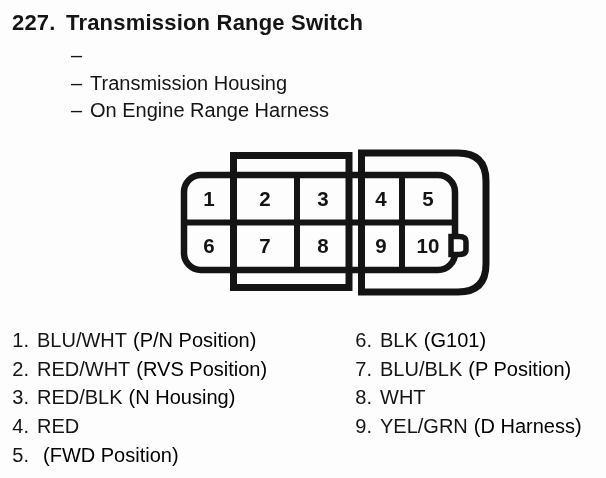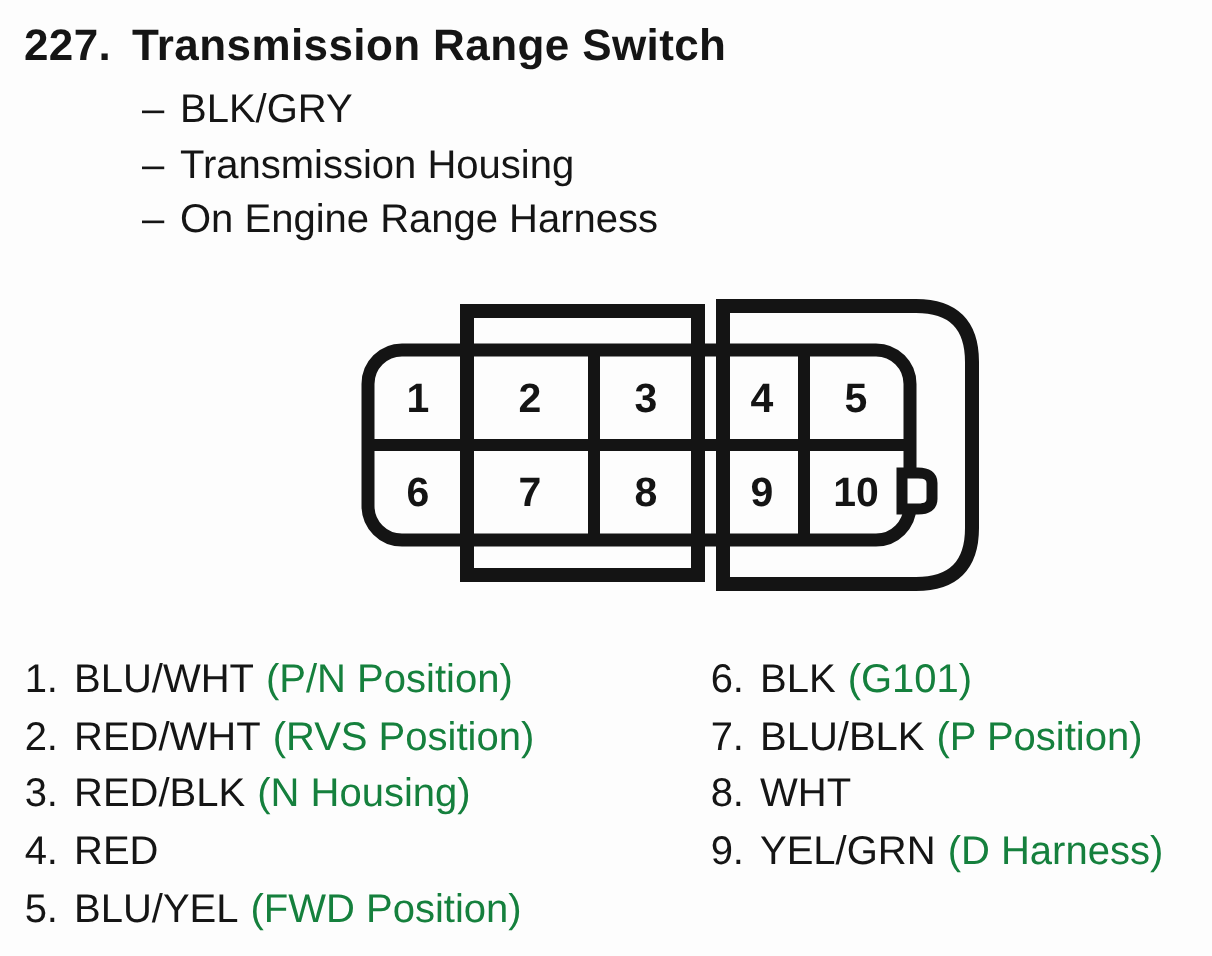--- a/index.html
+++ b/index.html
@@ -49,35 +49,34 @@
     align-items: center;
     white-space: nowrap;
   }
   .pin-num {
     display: inline-block;
     text-align: right;
     margin-right: 8px;
   }
   .pin-col-left  .pin-num { width: 17px; }
   .pin-col-right .pin-num { width: 30px; }
-  .pin-pos { color: #15803d; margin-left: 6px; }
+  .pin-pos { color: #000000; margin-left: 6px; }
   .pin-pos:empty { margin-left: 0; }
 </style>
 </head>
 <body>
 
 <div class="title-row">
   <span class="title-num">227.</span>
   <span>Transmission Range Switch</span>
 </div>
 
 <div class="bullet-list">
   <div class="bullet-row">
     <span class="bullet-dash">–</span>
-    <span>BLK/GRY</span>
   </div>
   <div class="bullet-row">
     <span class="bullet-dash">–</span>
     <span>Transmission Housing</span>
   </div>
   <div class="bullet-row">
     <span class="bullet-dash">–</span>
     <span>On Engine Range Harness</span>
   </div>
 </div>
@@ -125,21 +124,20 @@
     <span class="pin-num">3.</span>
     <span class="pin-wire">RED/BLK</span>
     <span class="pin-pos">(N Housing)</span>
   </div>
   <div class="pin-row">
     <span class="pin-num">4.</span>
     <span class="pin-wire">RED</span>
   </div>
   <div class="pin-row">
     <span class="pin-num">5.</span>
-    <span class="pin-wire">BLU/YEL</span>
     <span class="pin-pos">(FWD Position)</span>
   </div>
 </div>
 
 <div class="pin-col pin-col-right">
   <div class="pin-row">
     <span class="pin-num">6.</span>
     <span class="pin-wire">BLK</span>
     <span class="pin-pos">(G101)</span>
   </div>

